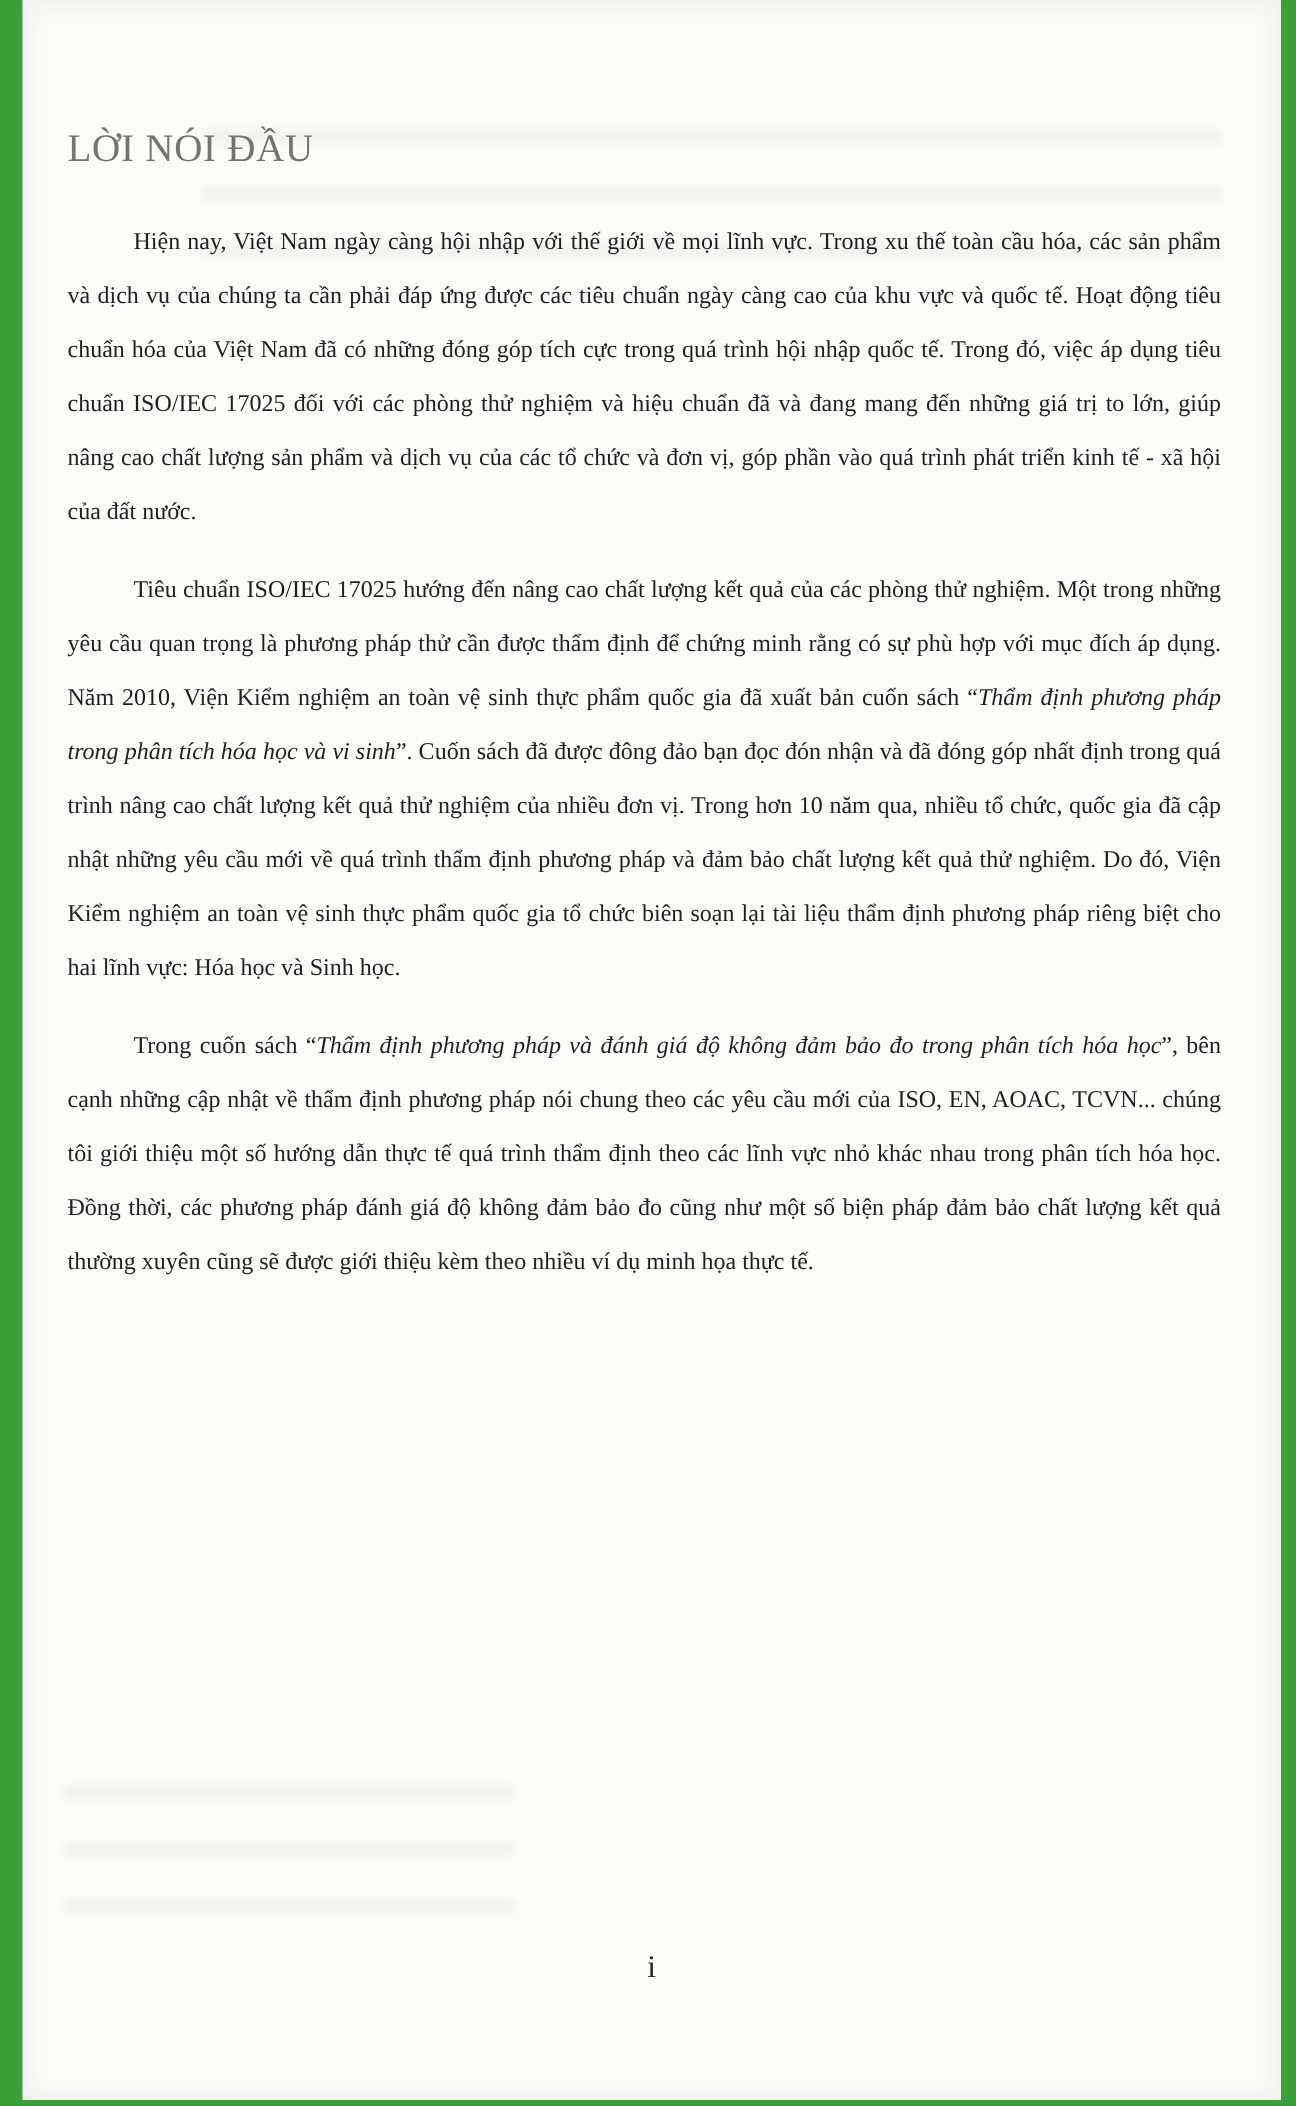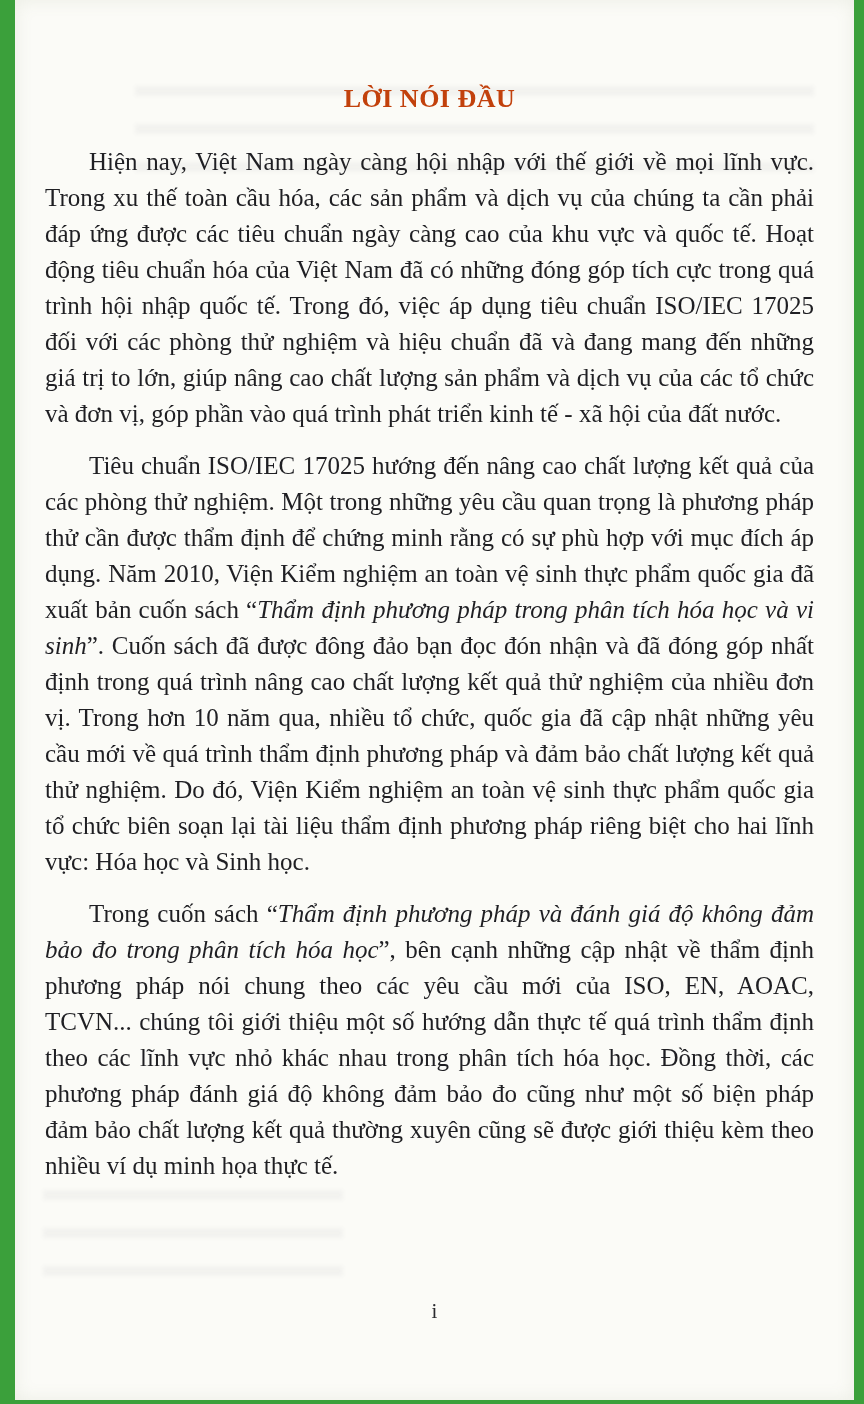--- a/index.html
+++ b/index.html
@@ -22,29 +22,29 @@
     bottom: 4px;
     background: var(--page-bg, #fbfbf7);
     box-shadow: inset 0 0 18px rgba(120,140,100,0.12);
   }
   .content {
     position: relative;
     padding: 84px 40px 0 30px;
     color: #1f1f23;
   }
   .title {
-    text-align: center;
-    font-weight: bold;
+    text-align: left;
+    font-weight: normal;
     font-size: 26px;
     letter-spacing: 0.5px;
     margin: 0 0 30px 0;
-    color: #c2410c;
+    color: #737373;
   }
   .para {
-    font-size: 25px;
+    font-size: 16px;
     line-height: 36px;
     text-align: justify;
     text-indent: 44px;
     margin: 16px 0 13px 0;
   }
   .italic {
     font-style: italic;
   }
   .page-number {
     position: absolute;

